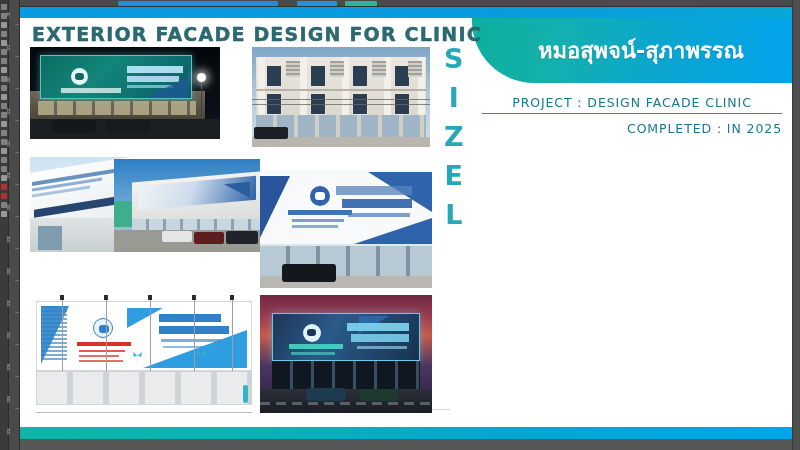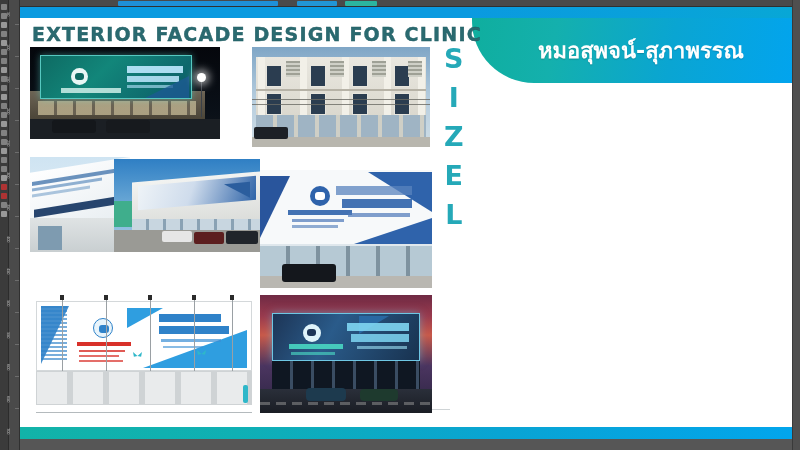--- a/index.html
+++ b/index.html
@@ -365,20 +365,22 @@
 
     <div id="sizel">
       <span>S</span>
       <span>I</span>
       <span>Z</span>
       <span>E</span>
       <span>L</span>
     </div>
 
     <div id="info">
+      <div class="line1">PROJECT : DESIGN FACADE CLINIC</div>
+      <div class="line2">COMPLETED : IN 2025</div>
     </div>
 
     <div id="guide-line"></div>
 
     <div class="photo" id="p1">
       <div class="sky"></div>
       <div class="building"></div>
       <div class="glassrow"></div>
       <div class="signboard">
         <div class="sg-logo"></div>

